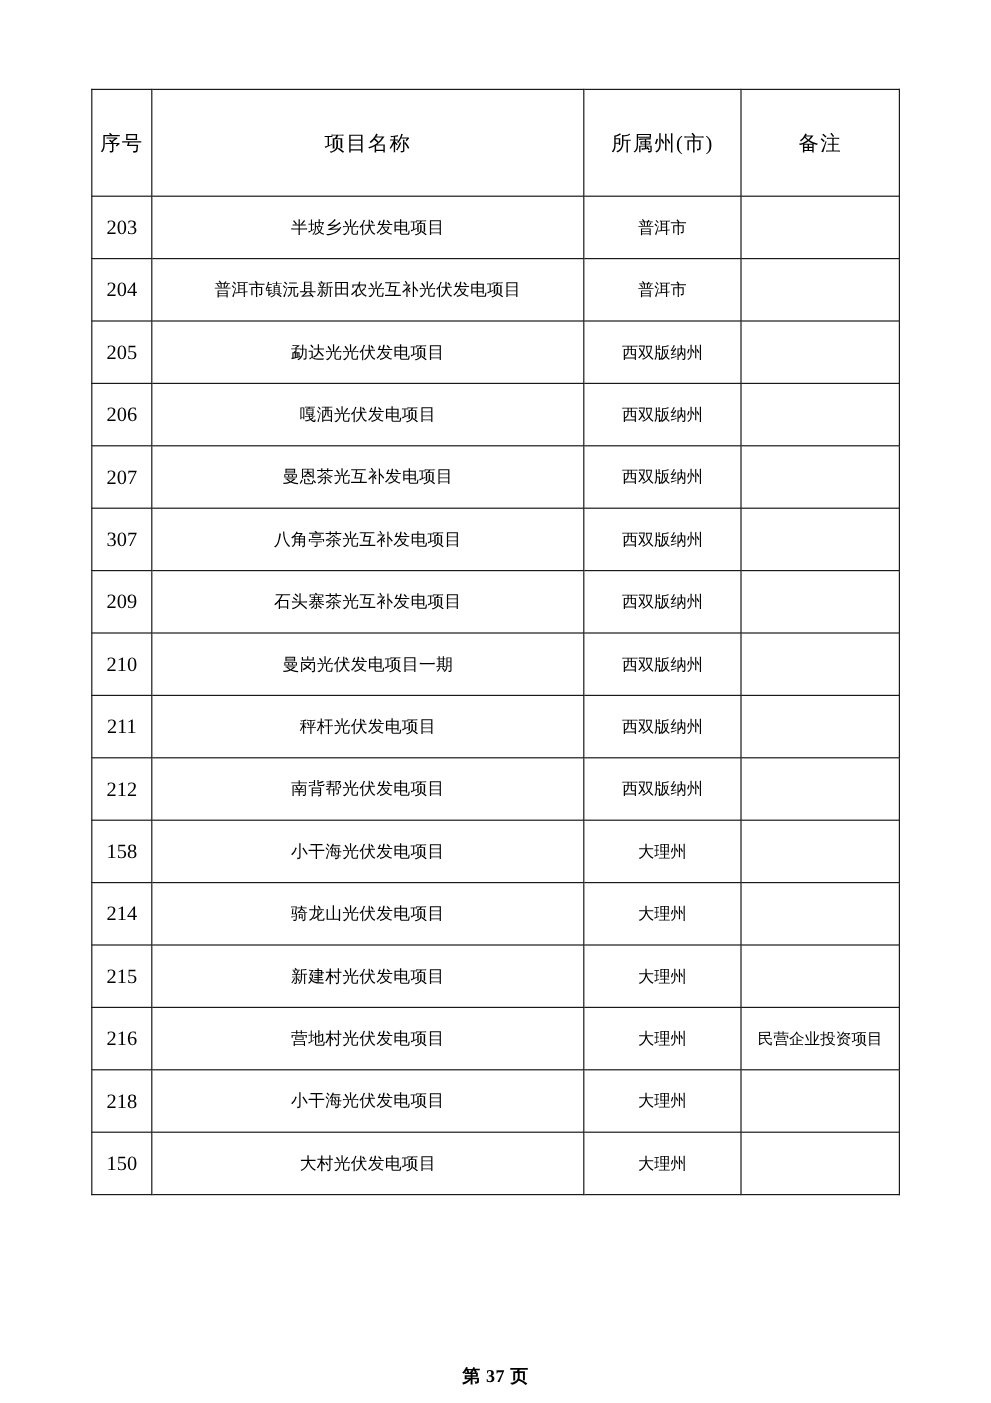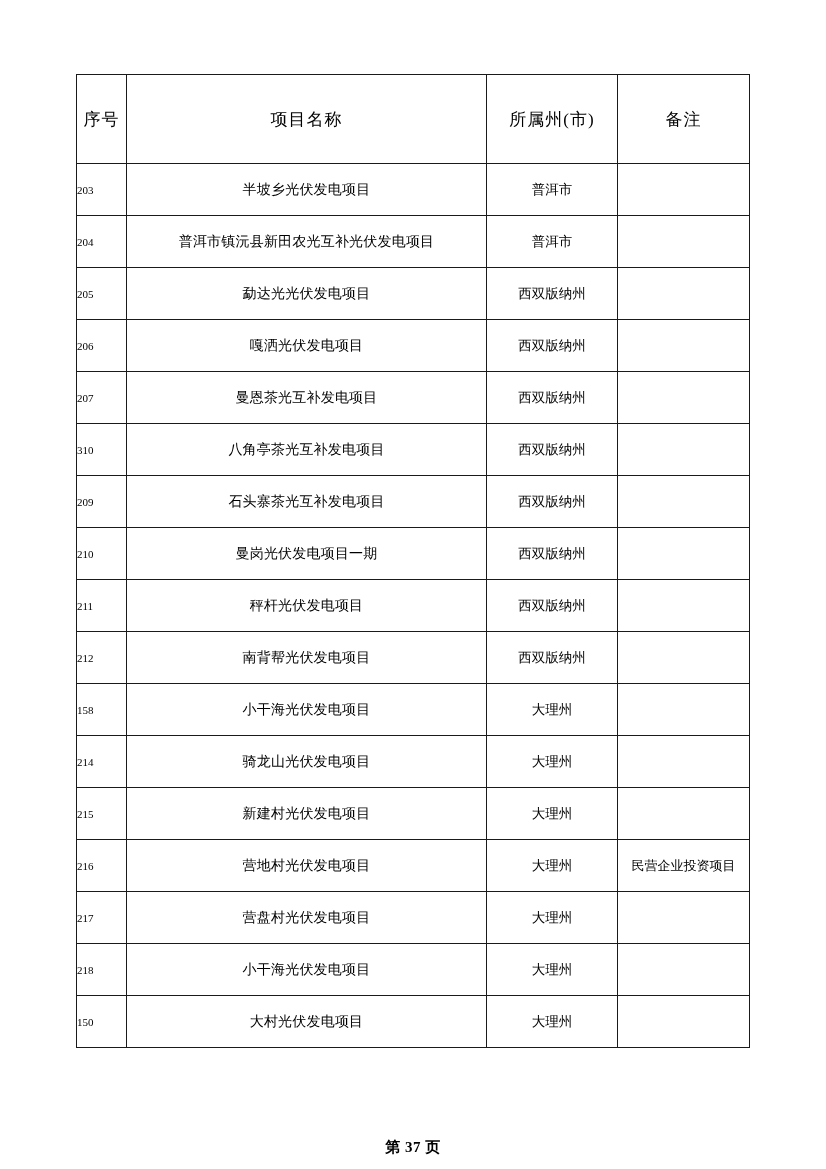--- a/index.html
+++ b/index.html
@@ -59,22 +59,22 @@
     font-size: 17px;
     letter-spacing: 1px;
   }
 
   
   tr.body-row td {
     height: 51px;
   }
 
   td.cell-seq {
-    text-align: left;
-    font-size: 11px;
+    text-align: center;
+    font-size: 17px;
     font-family: "Liberation Serif", "DejaVu Serif", serif;
   }
 
   td.cell-name {
     text-align: center;
     font-size: 14px;
     padding-left: 6px;
     letter-spacing: 0.2px;
   }
 
@@ -147,21 +147,21 @@
             <td class="cell-region">西双版纳州</td>
             <td class="cell-note"></td>
           </tr>
           <tr class="body-row">
             <td class="cell-seq">207</td>
             <td class="cell-name">曼恩茶光互补发电项目</td>
             <td class="cell-region">西双版纳州</td>
             <td class="cell-note"></td>
           </tr>
           <tr class="body-row">
-            <td class="cell-seq">310</td>
+            <td class="cell-seq">307</td>
             <td class="cell-name">八角亭茶光互补发电项目</td>
             <td class="cell-region">西双版纳州</td>
             <td class="cell-note"></td>
           </tr>
           <tr class="body-row">
             <td class="cell-seq">209</td>
             <td class="cell-name">石头寨茶光互补发电项目</td>
             <td class="cell-region">西双版纳州</td>
             <td class="cell-note"></td>
           </tr>
@@ -199,26 +199,20 @@
             <td class="cell-seq">215</td>
             <td class="cell-name">新建村光伏发电项目</td>
             <td class="cell-region">大理州</td>
             <td class="cell-note"></td>
           </tr>
           <tr class="body-row">
             <td class="cell-seq">216</td>
             <td class="cell-name">营地村光伏发电项目</td>
             <td class="cell-region">大理州</td>
             <td class="cell-note">民营企业投资项目</td>
-          </tr>
-          <tr class="body-row">
-            <td class="cell-seq">217</td>
-            <td class="cell-name">营盘村光伏发电项目</td>
-            <td class="cell-region">大理州</td>
-            <td class="cell-note"></td>
           </tr>
           <tr class="body-row">
             <td class="cell-seq">218</td>
             <td class="cell-name">小干海光伏发电项目</td>
             <td class="cell-region">大理州</td>
             <td class="cell-note"></td>
           </tr>
           <tr class="body-row">
             <td class="cell-seq">150</td>
             <td class="cell-name">大村光伏发电项目</td>

